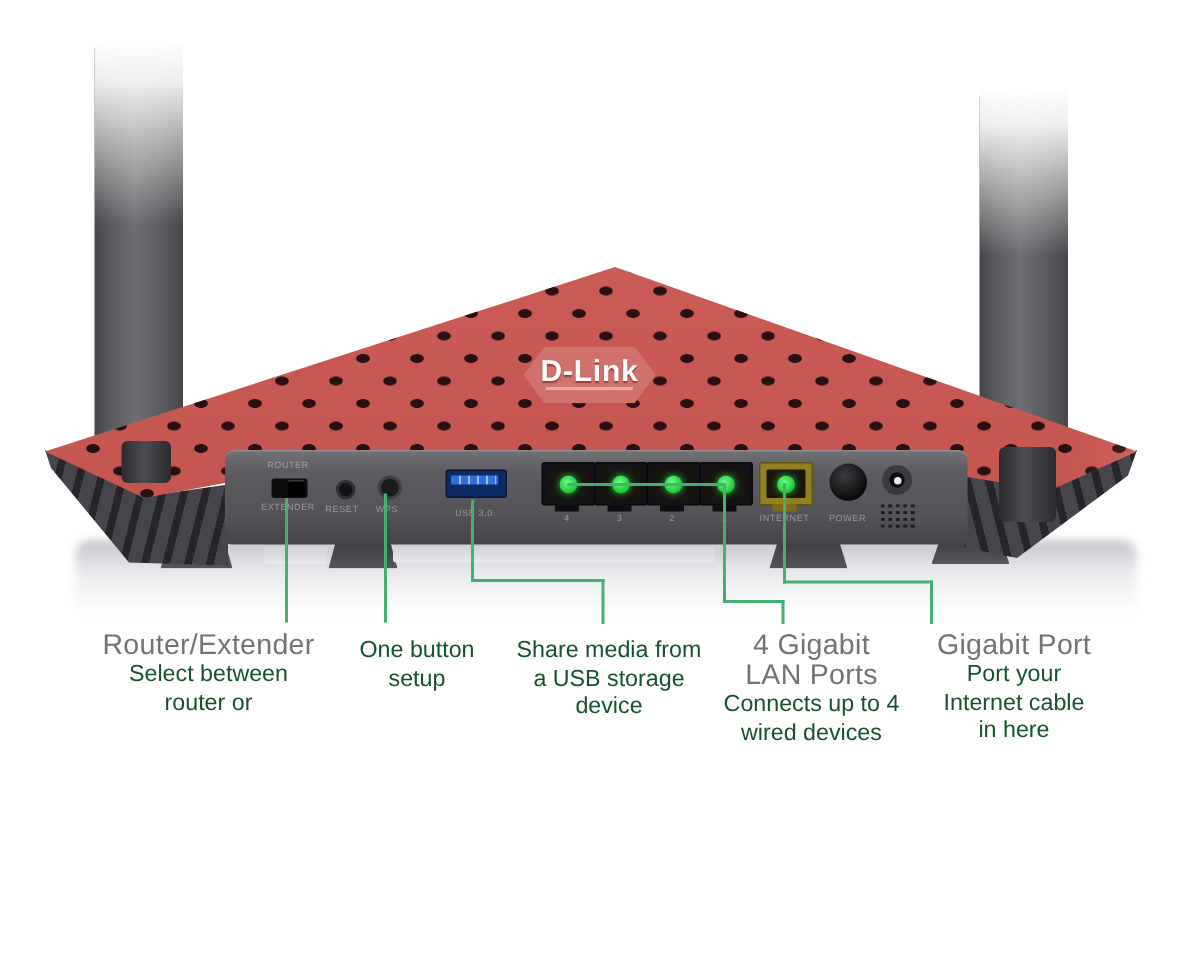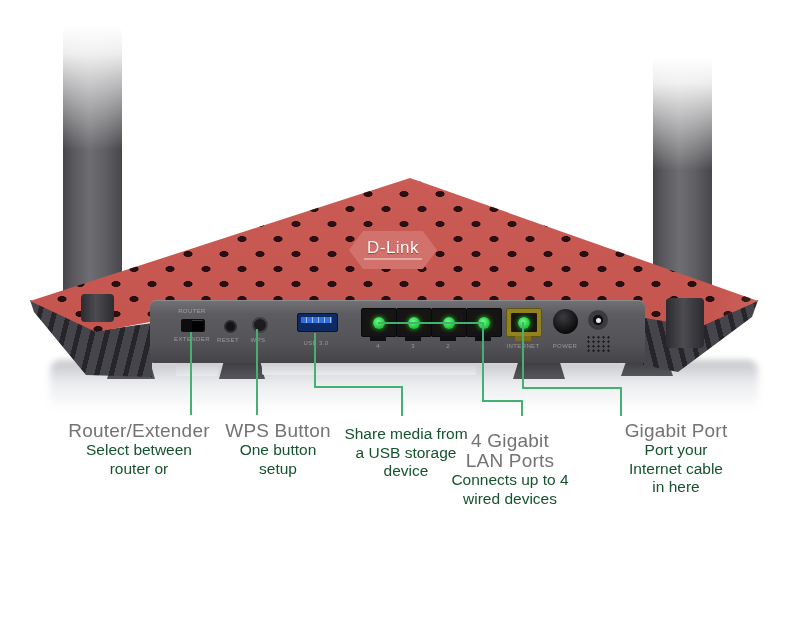--- a/index.html
+++ b/index.html
@@ -32,21 +32,21 @@
   .underside{position:absolute;inset:0;z-index:2;}
   .underside.left-wing{background:repeating-linear-gradient(104deg,#26262a 0 5px,#45454b 5px 14px);
     clip-path:polygon(30px 300px,96px 331px,152px 323px,152px 377px,86px 375px,34px 312px);}
   .underside.right-wing{background:repeating-linear-gradient(76deg,#26262a 0 5px,#45454b 5px 14px);
     clip-path:polygon(643px 317px,700px 326px,758px 300px,752px 317px,678px 372px,643px 365px);}
 
   
   .logo-diamond{position:absolute;left:349px;top:231px;width:88px;height:38px;z-index:4;
     background:#d1736c;clip-path:polygon(16% 0,84% 0,100% 50%,84% 100%,16% 100%,0 50%);
     display:flex;flex-direction:column;align-items:center;justify-content:center;}
-  .logo-text{color:#ffffff;font-weight:normal;font-size:17px;letter-spacing:.5px;line-height:16px;
+  .logo-text{color:#ffffff;font-weight:bold;font-size:20px;letter-spacing:.5px;line-height:16px;
     text-shadow:0 1px 1px rgba(120,20,20,.6);}
   .logo-subline{margin-top:2px;width:58px;height:2px;background:rgba(255,255,255,.38);}
 
   
   .shadow-band{position:absolute;left:50px;top:360px;width:708px;height:55px;z-index:0;
     background:linear-gradient(180deg,rgba(145,148,156,.55) 0%,rgba(200,203,210,.38) 40%,rgba(255,255,255,0) 92%);
     filter:blur(3px);border-radius:10px;}
   .foot{position:absolute;z-index:2;clip-path:polygon(10% 0,90% 0,100% 100%,0 100%);
     background:linear-gradient(180deg,#3d3d41,#55555b);}
   .foot.light{background:linear-gradient(180deg,#c9cacf,#e9eaee);clip-path:none;border-radius:2px;}
@@ -186,30 +186,29 @@
   <div class="gline" style="left:522px;top:322px;width:2px;height:67px;"></div>
   <div class="gline" style="left:522px;top:387px;width:100px;height:2px;"></div>
   <div class="gline" style="left:620px;top:387px;width:2px;height:29px;"></div>
 
   <div class="callout" style="left:139px;">
     <div class="title">Router/Extender</div>
     <div class="sub">Select between</div>
     <div class="sub">router or</div>
   </div>
   <div class="callout" style="left:278px;">
-    <div class="title">WPS Button</div>
     <div class="sub">One button</div>
     <div class="sub">setup</div>
   </div>
   <div class="callout" style="left:406px;">
     <div class="sub">Share media from</div>
     <div class="sub">a USB storage</div>
     <div class="sub">device</div>
   </div>
-  <div class="callout" style="left:510px;margin-top:10px;">
+  <div class="callout" style="left:541px;">
     <div class="title">4 Gigabit</div>
     <div class="title">LAN Ports</div>
     <div class="sub">Connects up to 4</div>
     <div class="sub">wired devices</div>
   </div>
   <div class="callout" style="left:676px;">
     <div class="title">Gigabit Port</div>
     <div class="sub">Port your</div>
     <div class="sub">Internet cable</div>
     <div class="sub">in here</div>

